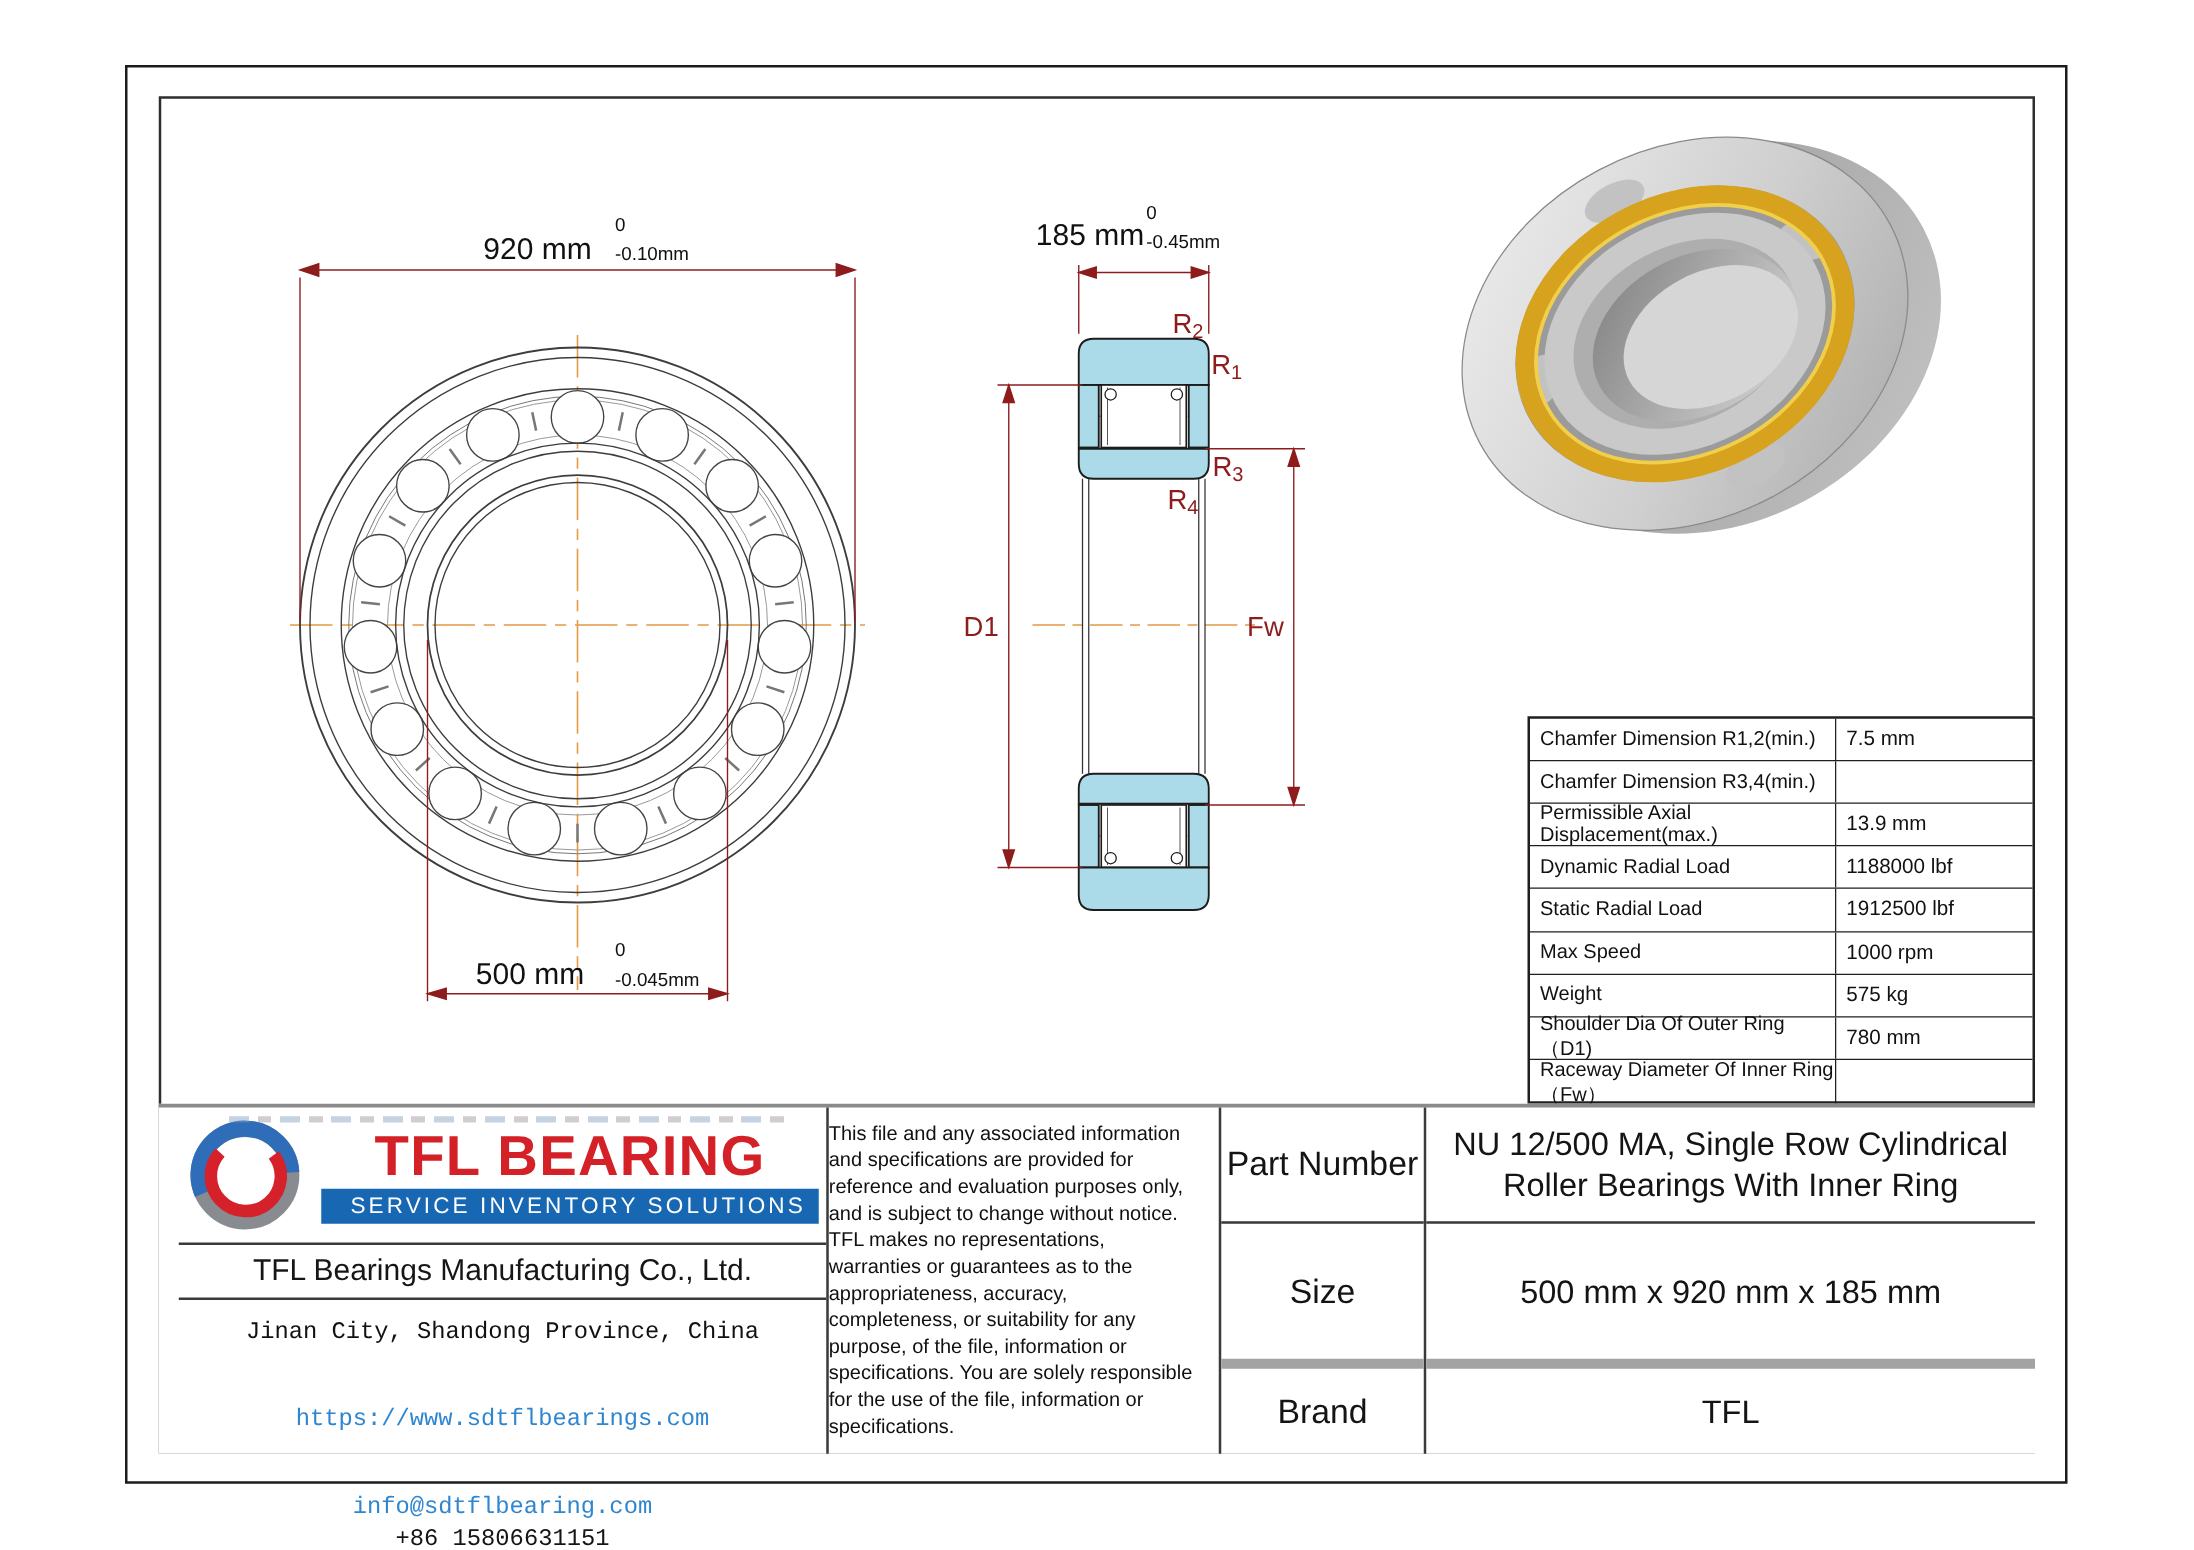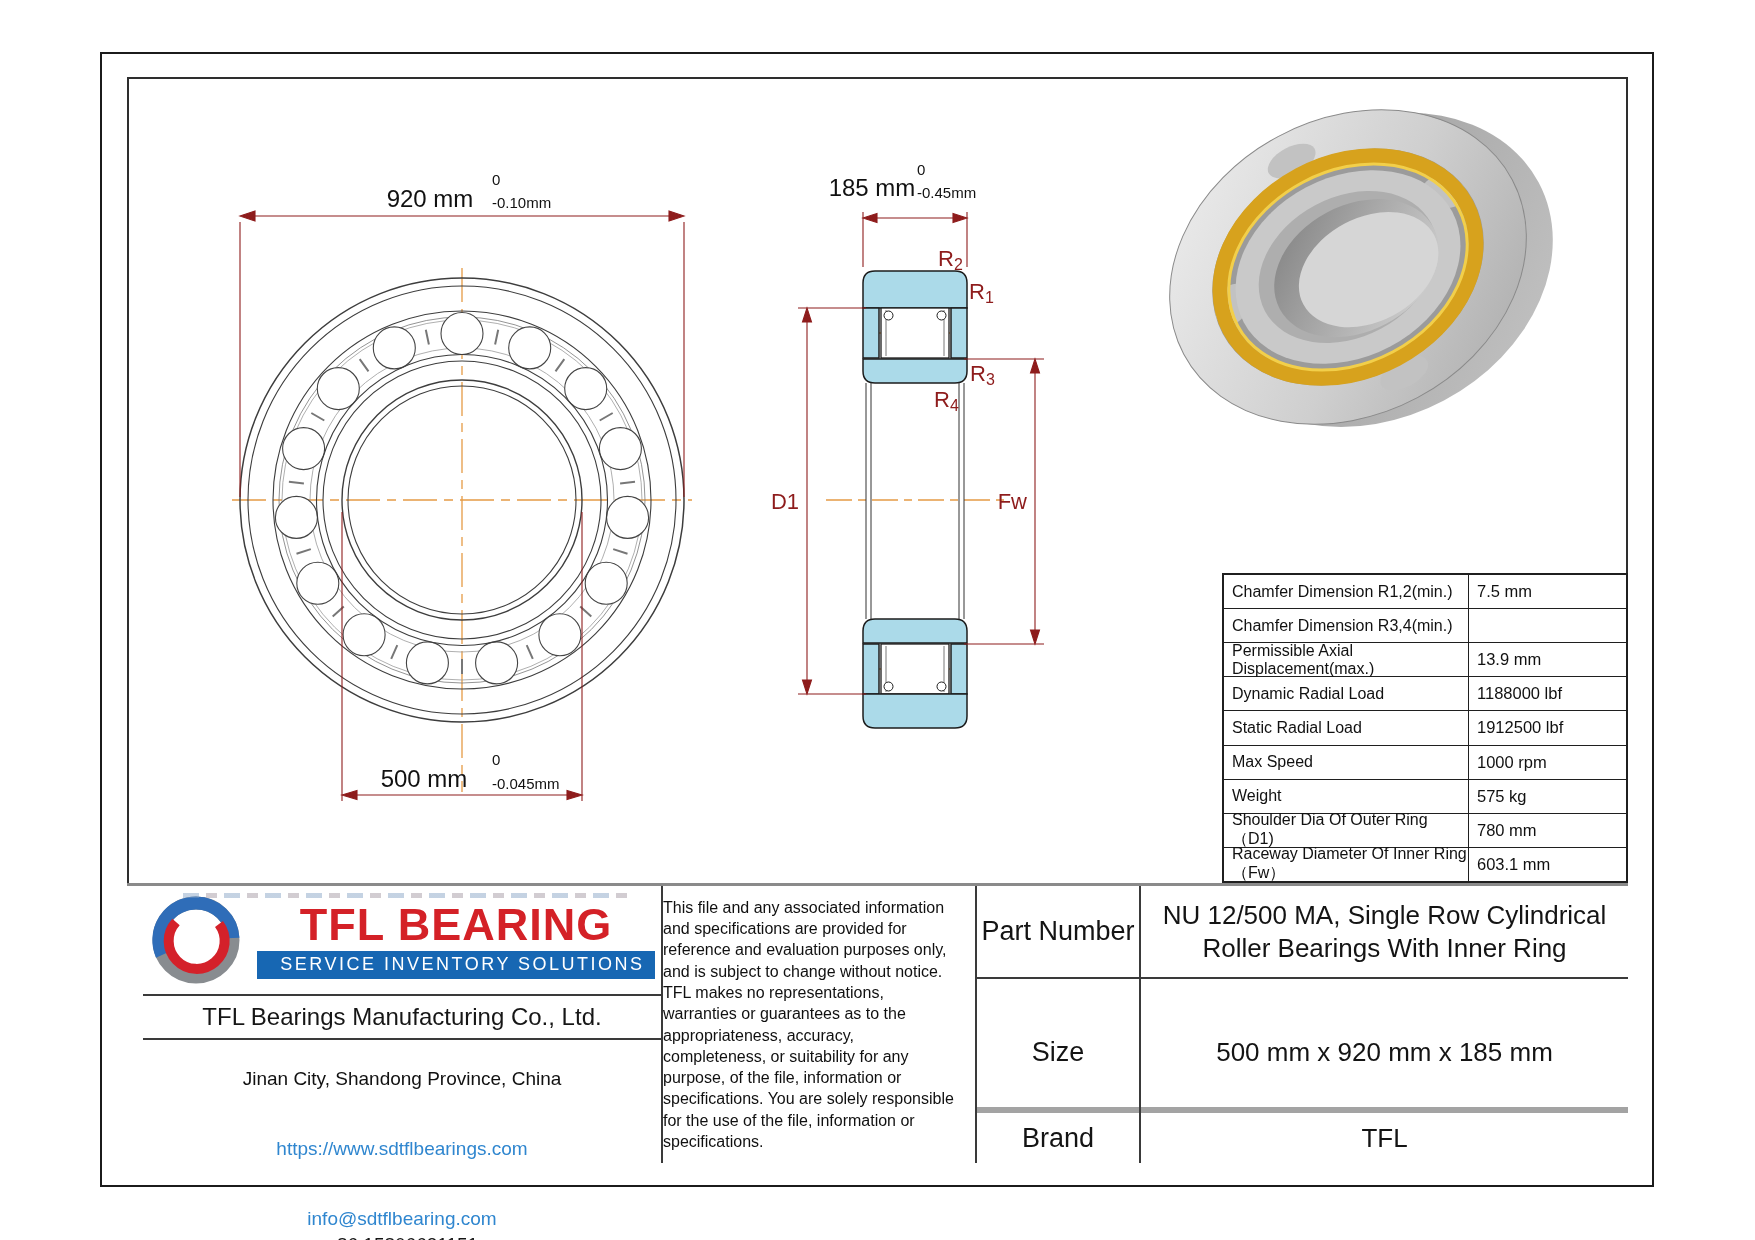--- a/index.html
+++ b/index.html
@@ -10,51 +10,51 @@
   .inner-frame{position:absolute;left:127px;top:77px;width:1501px;height:1086px;
                border:2px solid #2e2e2e;box-sizing:border-box;}
   .drawing-svg{position:absolute;left:129px;top:79px;}
   .bearing3d{position:absolute;left:1140px;top:85px;}
 
   
   .spec-table{position:absolute;left:1222px;top:573px;width:406px;height:310px;
               border:2px solid #1f1f1f;box-sizing:border-box;display:flex;
               flex-direction:column;background:#fff;}
   .spec-row{flex:1;display:flex;border-bottom:1.5px solid #1f1f1f;min-height:0;}
-  .spec-row:last-child{border-bottom:none;}
+  .spec-row:last-child{border-bottom:none;flex-direction:column;}
   .spec-label{width:245px;border-right:1.5px solid #1f1f1f;display:flex;align-items:center;
               padding-left:8px;font-size:16px;box-sizing:border-box;}
   .spec-value{flex:1;display:flex;align-items:center;padding-left:8px;font-size:16.5px;}
 
   
   .title-block{position:absolute;left:127px;top:883px;width:1501px;height:280px;
                border-top:3px solid #8a8a8a;box-sizing:border-box;background:#fff;}
   .tb-col{position:absolute;top:0;height:100%;box-sizing:border-box;}
   .tb-logo-col{left:16px;width:520px;border-right:2px solid #3a3a3a;}
   .tb-disc-col{left:520px;width:330px;border-right:2px solid #3a3a3a;
                display:flex;align-items:center;justify-content:center;}
   .tb-label-col{left:850px;width:164px;border-right:2px solid #3a3a3a;display:flex;flex-direction:column;}
   .tb-value-col{left:1014px;width:487px;display:flex;flex-direction:column;}
   .tb-cell-1{height:93px;border-bottom:2px solid #3a3a3a;display:flex;align-items:center;justify-content:center;box-sizing:border-box;}
-  .tb-cell-2{height:116px;border-bottom:6px solid #a3a3a3;display:flex;align-items:center;justify-content:center;box-sizing:border-box;margin-top:18px;}
+  .tb-cell-2{height:116px;border-bottom:8px solid #a3a3a3;display:flex;align-items:center;justify-content:center;box-sizing:border-box;}
   .tb-cell-3{flex:1;display:flex;align-items:center;justify-content:center;}
   .tb-label{font-size:27px;color:#141414;}
   .tb-value{font-size:26px;color:#141414;text-align:center;line-height:1.25;padding:0 16px;}
 
   .logo-box{height:110px;border-bottom:2px solid #3a3a3a;box-sizing:border-box;
             display:flex;align-items:center;justify-content:center;gap:14px;position:relative;}
   .logo-fineprint{position:absolute;top:7px;left:40px;right:30px;height:5px;opacity:.45;
             background:repeating-linear-gradient(90deg,#7d9cc0 0 16px,transparent 16px 23px,#9b8f9a 23px 34px,transparent 34px 41px);}
   .logo-text{display:flex;flex-direction:column;align-items:center;}
   .logo-title{font-size:45px;font-weight:700;color:#d42127;letter-spacing:1px;line-height:1;}
   .logo-tagline{margin-top:4px;background:#1767b3;color:#ffffff;font-size:18px;font-weight:400;
                 letter-spacing:2.5px;padding:3px 10px 4px 23px;}
   .company-cell{height:44px;border-bottom:2px solid #3a3a3a;box-sizing:border-box;
                 display:flex;align-items:center;justify-content:center;font-size:24px;color:#161616;}
-  .contact-cell{height:121px;text-align:center;font-size:19px;line-height:26px;padding-top:26px;box-sizing:border-box;}
+  .contact-cell{height:121px;text-align:center;font-size:19px;line-height:26px;padding-top:12px;box-sizing:border-box;font-family:Liberation Mono, monospace;}
   .contact-link{color:#2f86cf;margin-top:44px;}
   .contact-phone{color:#141414;}
   .disclaimer{font-size:16px;line-height:1.33;text-align:left;padding:0 16px;color:#101010;}
 </style>
 </head>
 <body>
 
 <div class="sheet">
   <div class="outer-frame"></div>
   <div class="inner-frame"></div>

